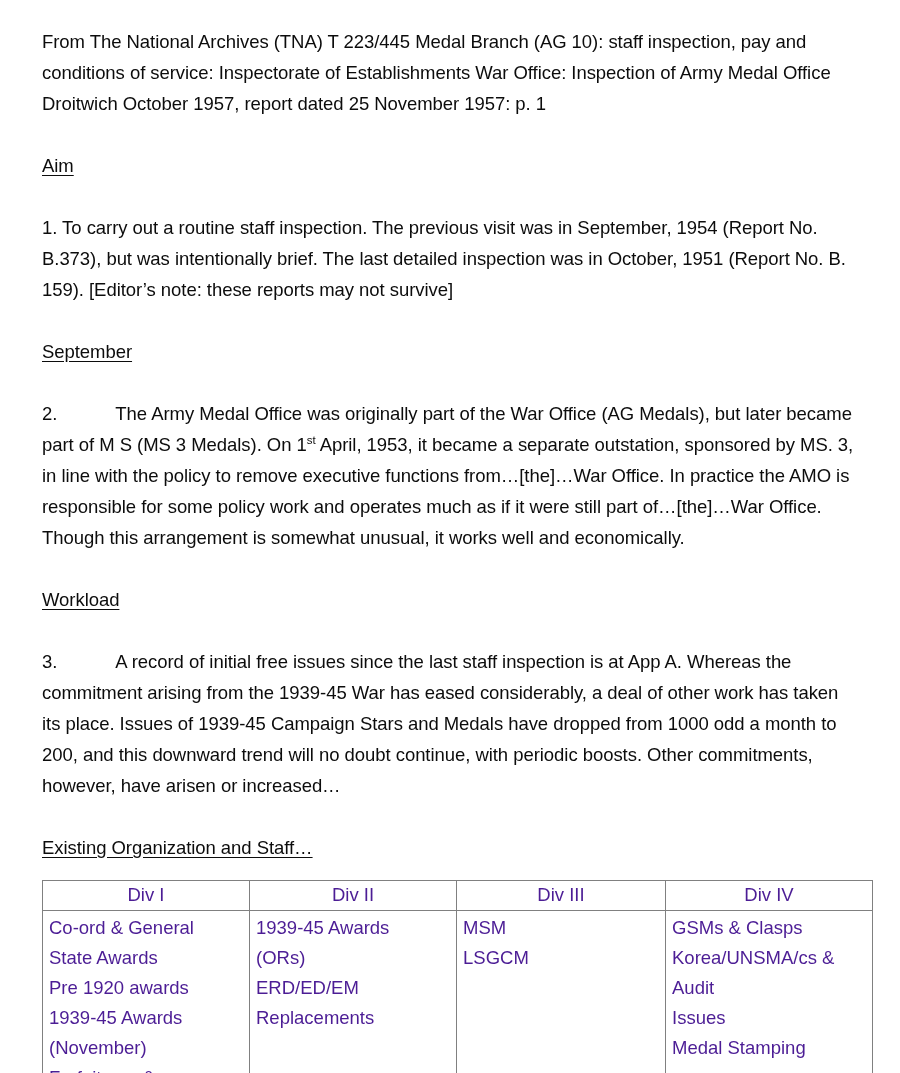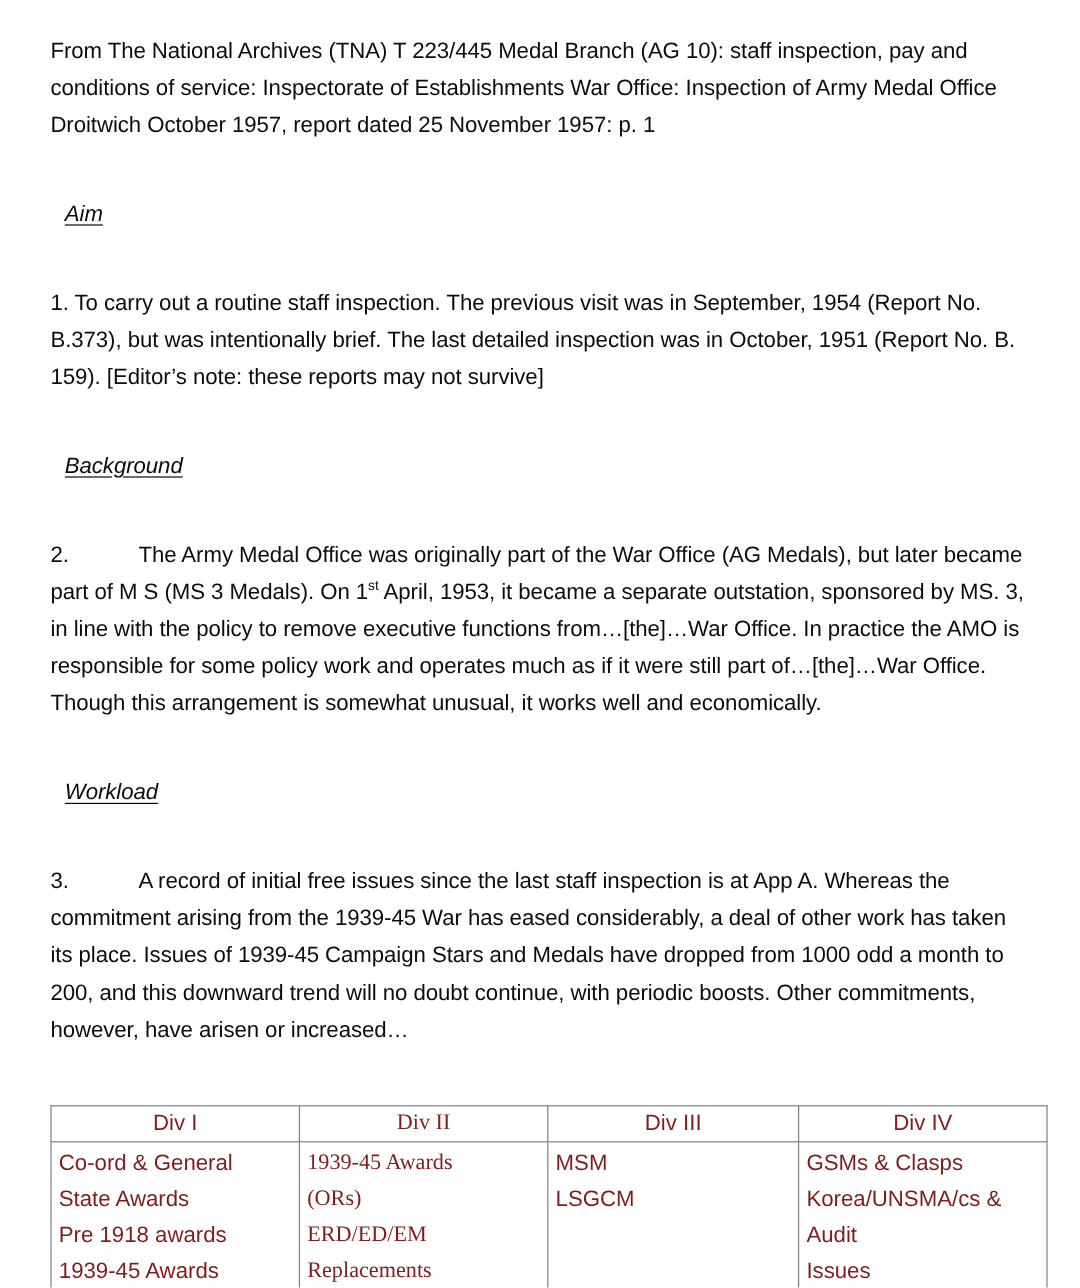--- a/index.html
+++ b/index.html
@@ -25,22 +25,21 @@
   }
   .para {
     font-size: 18.5px;
     line-height: 31px;
     letter-spacing: -0.05px;
     margin: 0;
     text-align: left;
     color: #0c0c0c;
   }
   .para-heading {
-    margin: 12px;
-    font-style: italic;
+    margin: 0;
   }
   .heading-text {
     font-size: 18.5px;
     line-height: 31px;
     text-decoration: underline;
     text-underline-offset: 3px;
     color: #0c0c0c;
   }
   .spacer-line {
     height: 31px;
@@ -61,33 +60,33 @@
     margin-top: 17px;
     table-layout: fixed;
   }
   .divtable td, .divtable th {
     border: 1px solid #808080;
     vertical-align: top;
     padding: 2px 0 4px 6px;
     font-size: 18.5px;
     line-height: 30px;
     font-weight: normal;
-    color: #7f1d1d;
+    color: #4c1d95;
   }
   .divtable th {
     text-align: center;
     padding: 1px 0 2px 0;
     height: 26px;
     line-height: 26px;
   }
   .divtable td {
     height: 176px;
   }
   .col-1 { width: 206px; }
-  .col-2 { width: 206px; font-family: Liberation Serif, serif; }
+  .col-2 { width: 206px; }
   .col-3 { width: 208px; margin-top: 40px; }
   .col-4 { width: 206px; }
   .cell-line {
     display: block;
     white-space: nowrap;
   }
 </style>
 </head>
 <body>
 
@@ -108,21 +107,21 @@
   <div class="spacer-line"></div>
 
   <p class="para">
     <span>1.</span>
     <span>To carry out a routine staff inspection. The previous visit was in September, 1954 (Report No. B.373), but was intentionally brief. The last detailed inspection was in October, 1951 (Report No. B. 159). [Editor’s note: these reports may not survive]</span>
   </p>
 
   <div class="spacer-line"></div>
 
   <p class="para para-heading">
-    <span class="heading-text">Background</span>
+    <span class="heading-text">September</span>
   </p>
 
   <div class="spacer-line"></div>
 
   <p class="para">
     <span>2.</span><span class="tab"></span><span>The Army Medal Office was originally part of the War Office (AG Medals), but later became part of M S (MS 3 Medals). On 1</span><sup>st</sup><span> April, 1953, it became a separate outstation, sponsored by MS. 3, in line with the policy to remove executive functions from…[the]…War Office. In practice the AMO is responsible for some policy work and operates much as if it were still part of…[the]…War Office. Though this arrangement is somewhat unusual, it works well and economically.</span>
   </p>
 
   <div class="spacer-line"></div>
 
@@ -131,36 +130,39 @@
   </p>
 
   <div class="spacer-line"></div>
 
   <p class="para">
     <span>3.</span><span class="tab"></span><span>A record of initial free issues since the last staff inspection is at App A. Whereas the commitment arising from the 1939-45 War has eased considerably, a deal of other work has taken its place. Issues of 1939-45 Campaign Stars and Medals have dropped from 1000 odd a month to 200, and this downward trend will no doubt continue, with periodic boosts. Other commitments, however, have arisen or increased…</span>
   </p>
 
   <div class="spacer-line"></div>
 
+  <p class="para para-heading">
+    <span class="heading-text">Existing Organization and Staff…</span>
+  </p>
 
   <table class="divtable">
     <thead>
       <tr>
         <th class="col-1">Div I</th>
         <th class="col-2">Div II</th>
         <th class="col-3">Div III</th>
         <th class="col-4">Div IV</th>
       </tr>
     </thead>
     <tbody>
       <tr>
         <td class="col-1">
           <span class="cell-line">Co-ord &amp; General</span>
           <span class="cell-line">State Awards</span>
-          <span class="cell-line">Pre 1918 awards</span>
+          <span class="cell-line">Pre 1920 awards</span>
           <span class="cell-line">1939-45 Awards</span>
           <span class="cell-line">(November)</span>
           <span class="cell-line">Forfeitures &amp;</span>
 
         </td>
         <td class="col-2">
           <span class="cell-line">1939-45 Awards</span>
           <span class="cell-line">(ORs)</span>
           <span class="cell-line">ERD/ED/EM</span>
           <span class="cell-line">Replacements</span>

